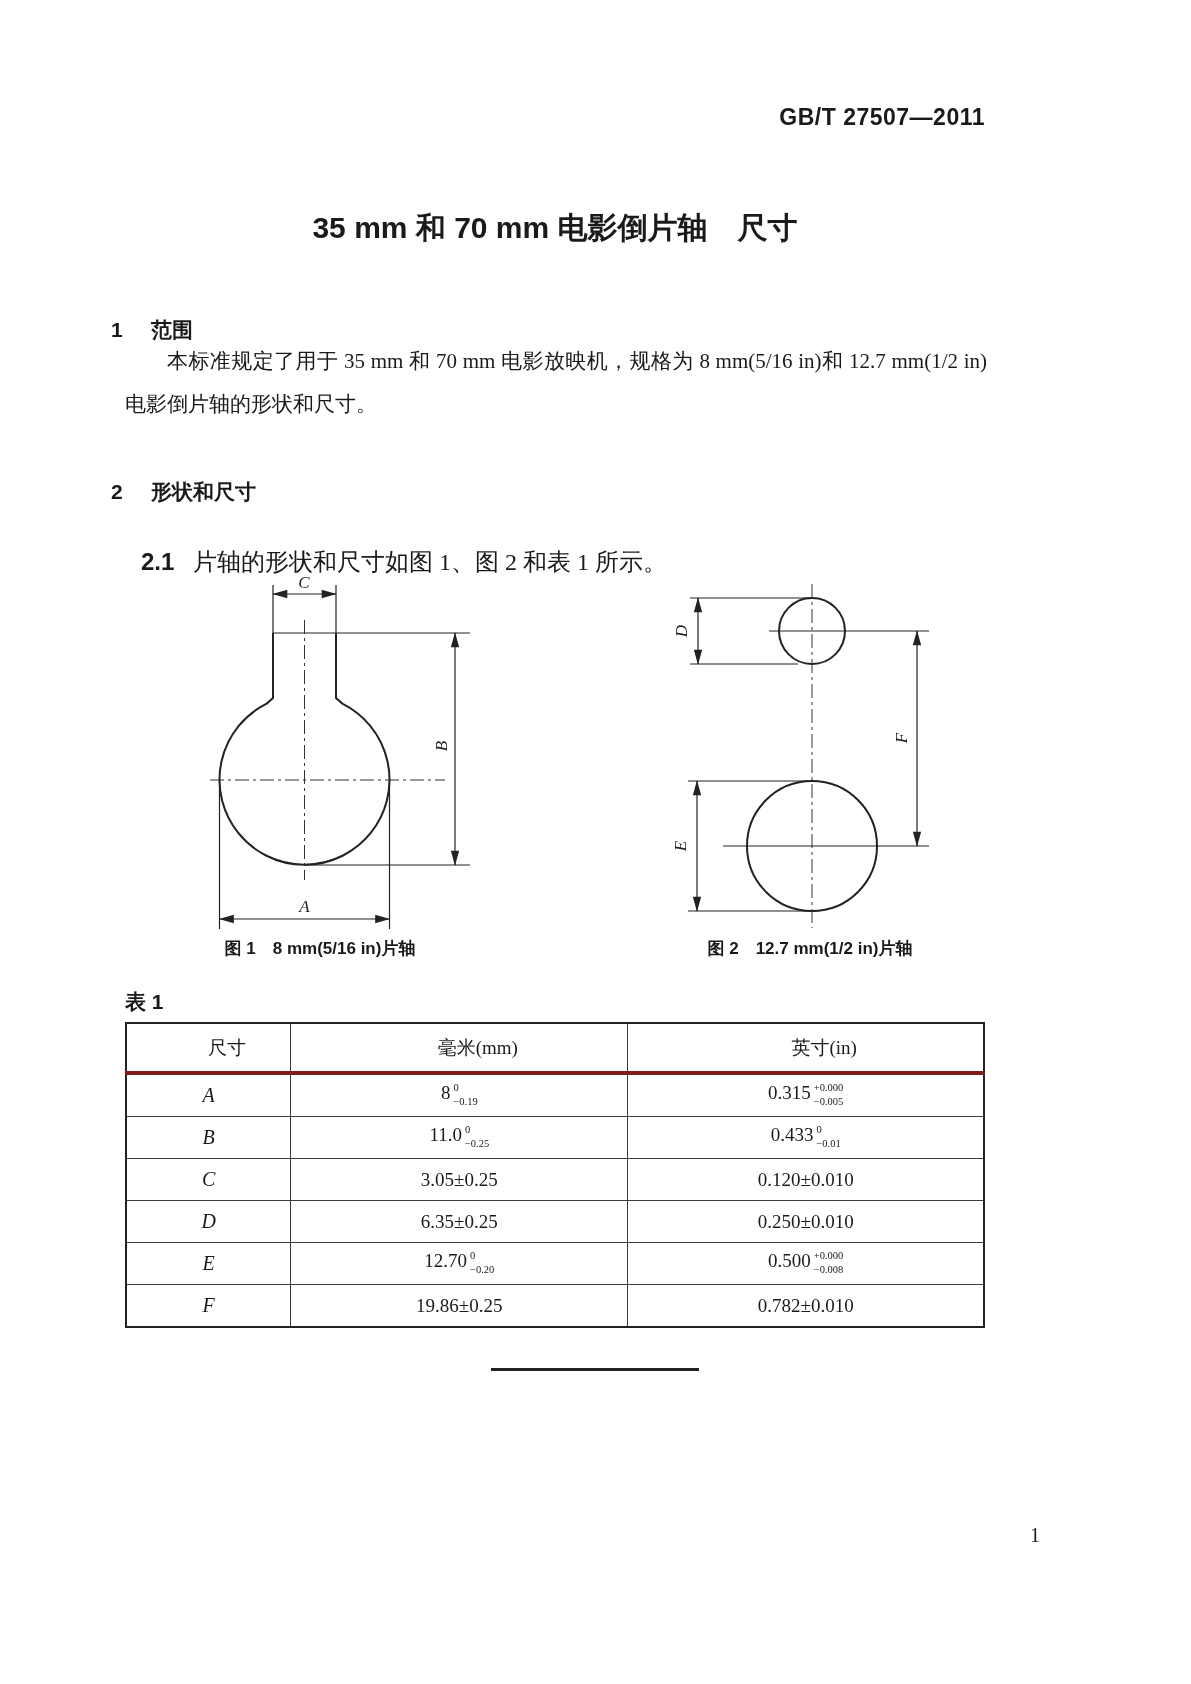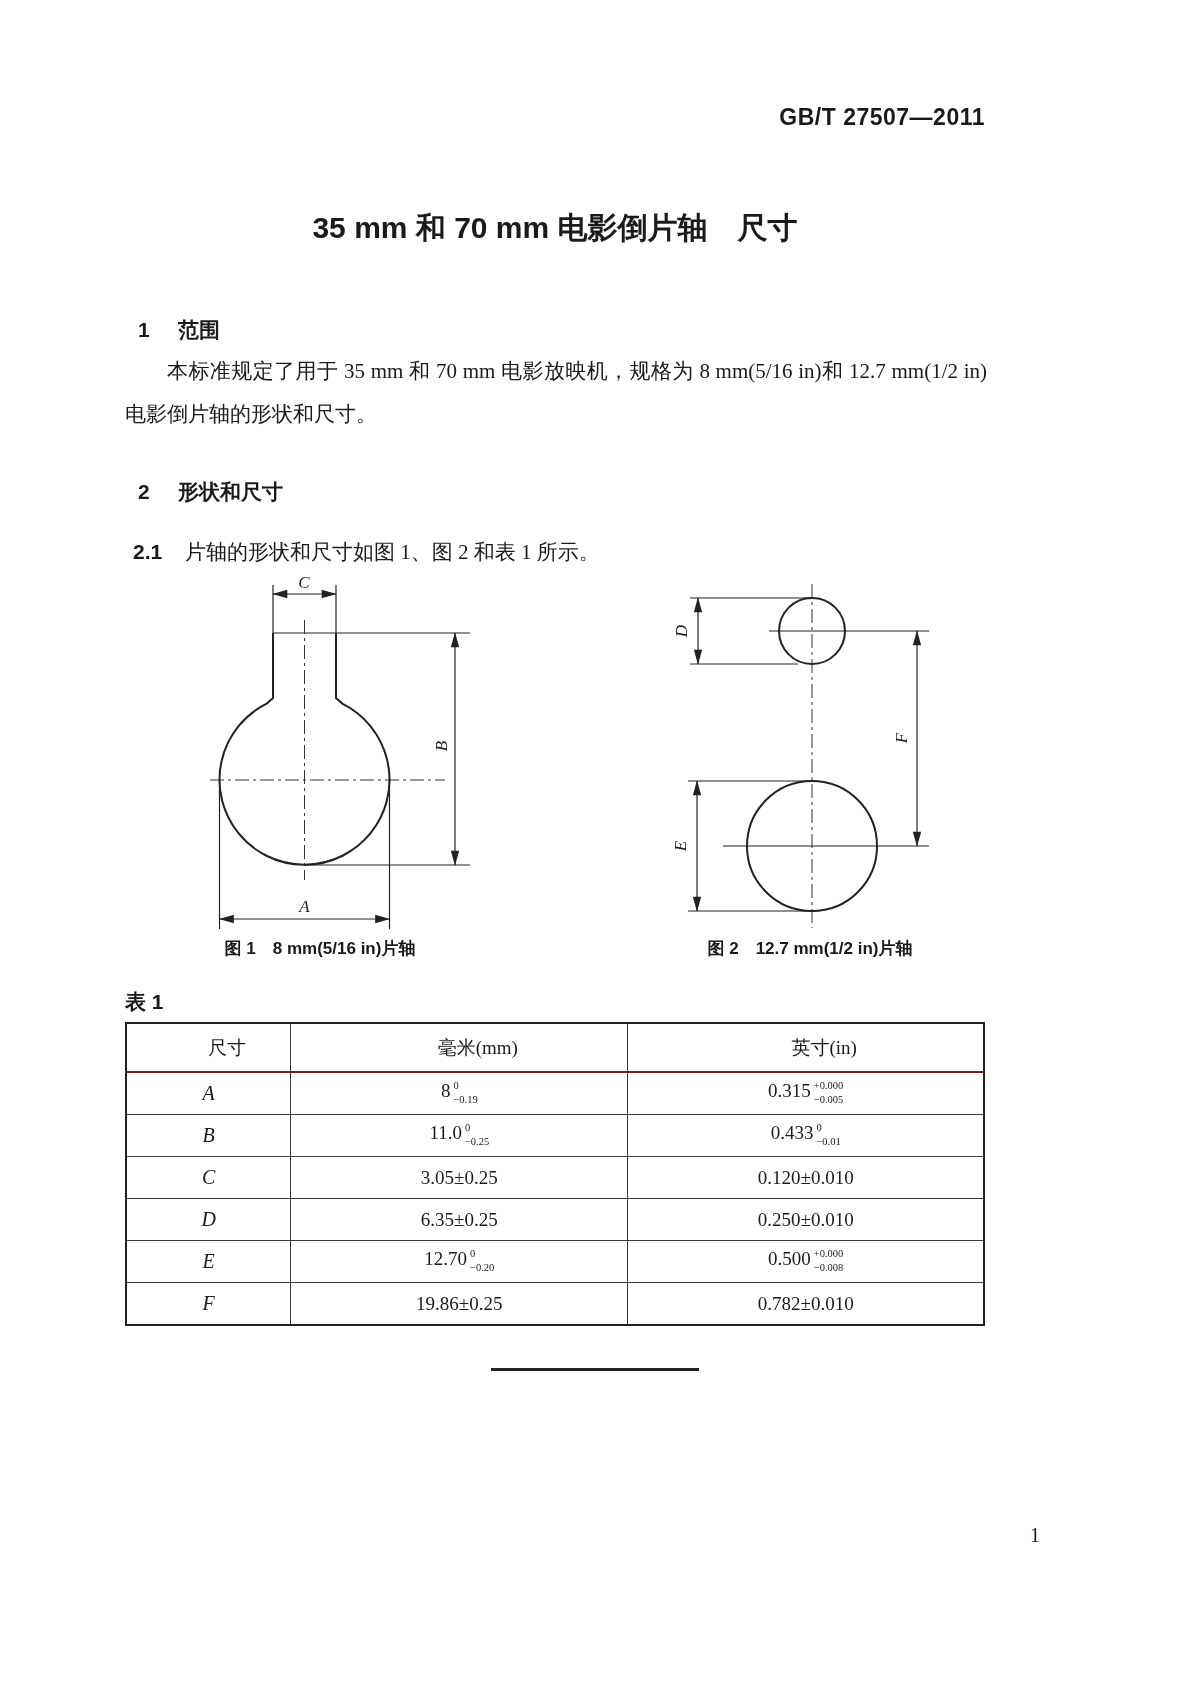--- a/index.html
+++ b/index.html
@@ -9,33 +9,33 @@
   }
   .std-code {
     position:absolute; top:104px; left:125px; width:860px; text-align:right;
     font-family:"Liberation Sans", sans-serif; font-weight:700; font-size:23px; letter-spacing:0.5px;
   }
   .doc-title {
     position:absolute; top:208px; left:125px; width:860px; text-align:center;
     font-family:"Liberation Sans", sans-serif; font-weight:700; font-size:30px; margin:0;
   }
   .sec-heading {
-    position:absolute; left:138px; font-family:"Liberation Sans", sans-serif;
+    position:absolute; left:111px; font-family:"Liberation Sans", sans-serif;
     font-weight:700; font-size:21px;
   }
   .sec-heading .num { display:inline-block; min-width:40px; }
   #sec1 { top:316px; }
   #sec2 { top:478px; }
   .body-para {
     position:absolute; left:125px; width:862px; margin:0;
     font-size:21px; line-height:43px; text-align:justify; text-indent:2em;
   }
-  #para1 { top:350px; }
+  #para1 { top:340px; }
   #para2 { top:437px; }
-  .clause { position:absolute; left:125px; top:530px; width:862px; margin:8px; font-size:21px; }
+  .clause { position:absolute; left:125px; top:530px; width:862px; margin:16px; font-size:24px; }
   .clause-num { font-family:"Liberation Sans", sans-serif; font-weight:700; display:inline-block; min-width:52px; }
   .figure { position:absolute; }
   #fig1 { left:150px; top:546px; width:340px; }
   #fig2 { left:620px; top:546px; width:380px; }
   .figure svg { display:block; }
   .figcaption {
     text-align:center; font-family:"Liberation Sans", sans-serif;
     font-weight:700; font-size:17px; margin-top:6px; white-space:nowrap;
   }
   .dwg-line { stroke:#222; stroke-width:1.2; fill:none; }
@@ -48,21 +48,21 @@
   }
   .spec-table {
     position:absolute; top:1022px; left:125px; width:860px;
     border-collapse:collapse; font-size:19px; table-layout:fixed;
   }
   .spec-table th, .spec-table td {
     border:1px solid #3a3a3a; text-align:center; vertical-align:middle;
     font-weight:400; padding:0;
   }
   .spec-table { border:2.5px solid #222; }
-  .spec-table thead th { height:47px; border-bottom:2px solid #7f1d1d;padding-left:37px; }
+  .spec-table thead th { height:47px; border-bottom:4px solid #7f1d1d;padding-left:37px; }
   .spec-table tbody td { height:41px; }
   .dim-letter { font-style:italic; font-size:20px; }
   .tolstack {
     display:inline-flex; flex-direction:column; justify-content:center;
     vertical-align:middle; font-size:10.5px; line-height:1.25;
     margin-left:3px; text-align:left; position:relative; top:-1px;
   }
   .end-rule { position:absolute; top:1368px; left:491px; width:208px; height:3px; background:#222; }
   .page-num { position:absolute; top:1524px; left:1030px; font-size:20px; }
 </style>

